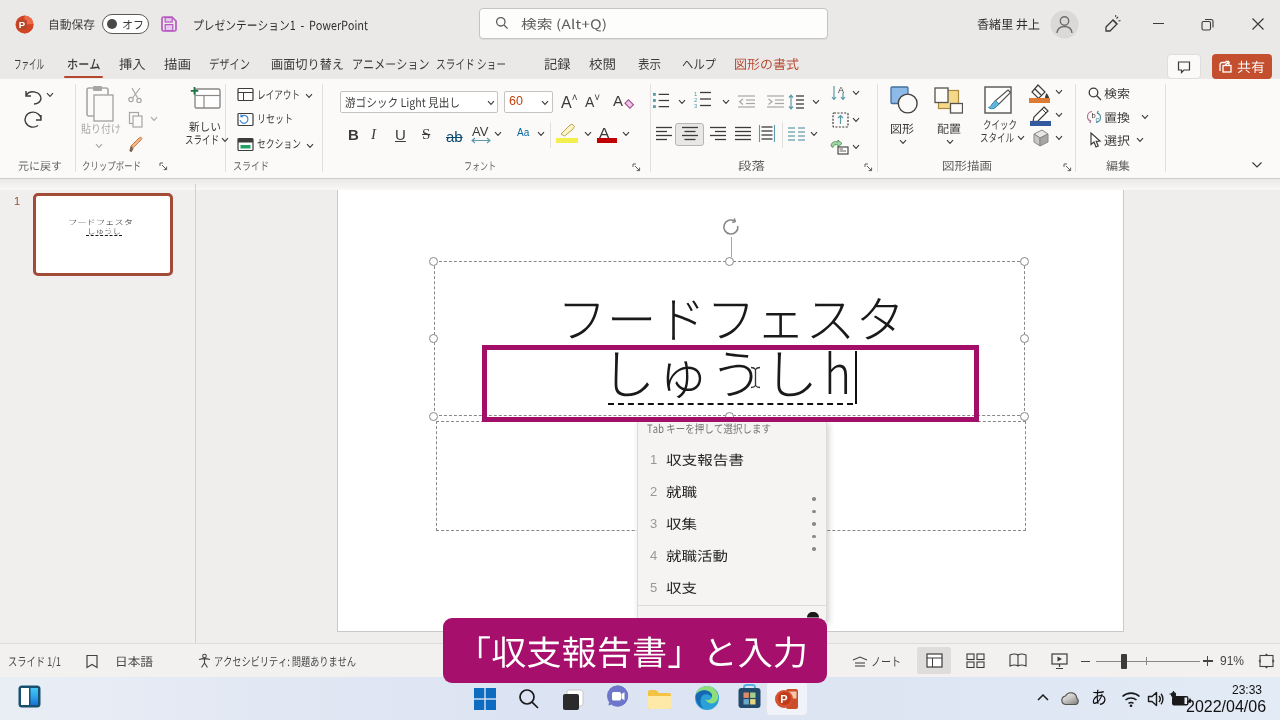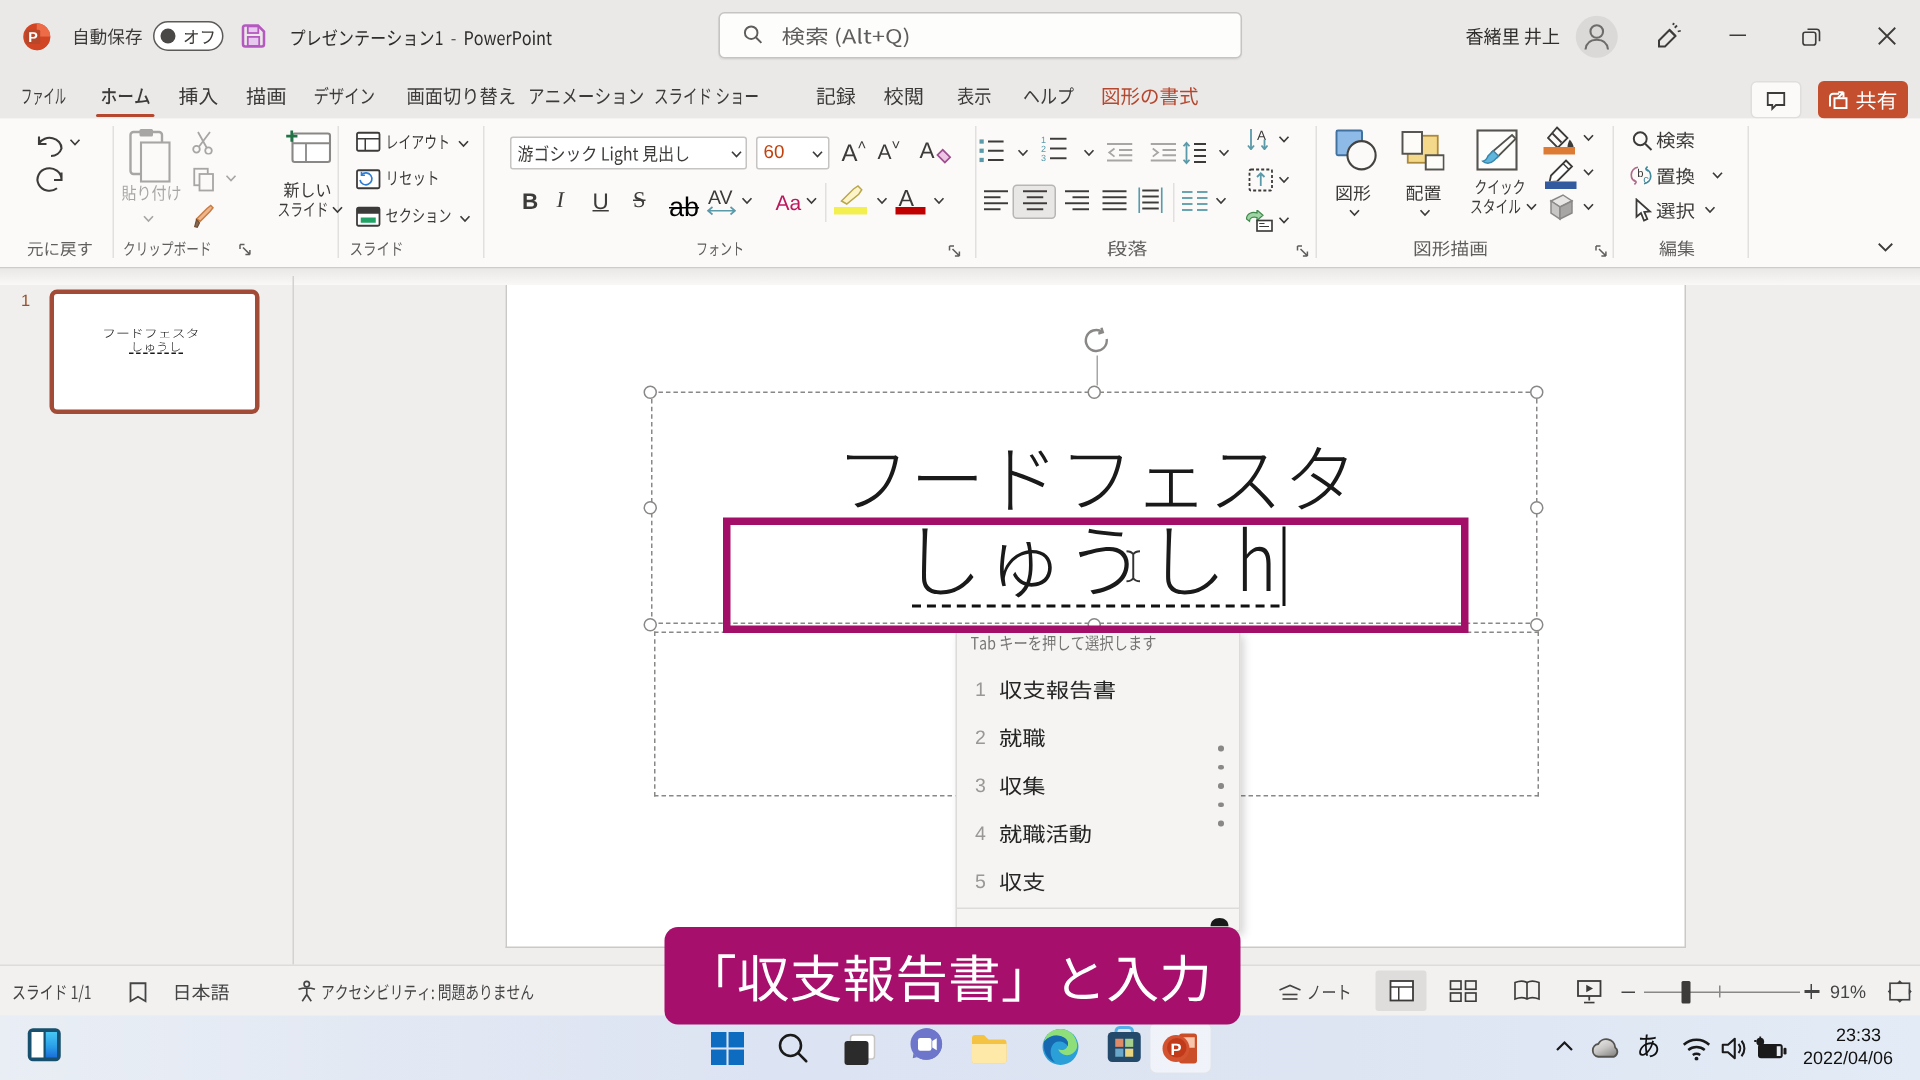--- a/index.html
+++ b/index.html
@@ -255,29 +255,29 @@
 <div class="abs" style="left:561px;top:92px;font-size:16px;color:#3d3b39">A<span style="font-size:10px;vertical-align:7px">˄</span></div>
 <div class="abs" style="left:585px;top:92px;font-size:14px;color:#3d3b39">A<span style="font-size:10px;vertical-align:6px">˅</span></div>
 <div class="abs" style="left:613px;top:92px;font-size:15px;color:#3d3b39">A</div>
 <svg class="abs" style="left:622px;top:98px" width="13" height="13" viewBox="0 0 13 13">
 <rect x="3.2" y="3.2" width="7" height="5" transform="rotate(45 6.5 6.5)" fill="#ecc6e4" stroke="#9e4d8f" stroke-width="1.1"></rect>
 </svg>
 <div class="abs" style="left:348px;top:126px;font-size:15px;font-weight:bold;color:#3d3b39">B</div>
 <div class="abs" style="left:371px;top:126px;font-size:15px;font-style:italic;font-family:'Liberation Serif',serif;color:#3d3b39">I</div>
 <div class="abs" style="left:395px;top:126px;font-size:15px;text-decoration:underline;color:#3d3b39">U</div>
 <div class="abs" style="left:422px;top:126px;font-size:15px;text-decoration:line-through;font-family:'Liberation Serif',serif;color:#3d3b39">S</div>
-<div class="abs" style="left:446px;top:128px;font-size:18px;text-decoration:line-through;color:#000000">ab</div>
+<div class="abs" style="left:446px;top:128px;font-size:15px;text-decoration:line-through;color:#0c4a6e">ab</div>
 <div class="abs" style="left:472px;top:124px;font-size:13px;color:#3d3b39">AV</div>
 <svg class="abs" style="left:471px;top:137px" width="20" height="7" viewBox="0 0 20 7">
 <path d="M4 1 L1 3.5 L4 6 M16 1 L19 3.5 L16 6 M1 3.5 H19" fill="none" stroke="#5b9aa9" stroke-width="1.1"></path>
 </svg>
 <svg class="abs" style="left:494px;top:131px" width="8" height="6" viewBox="0 0 8 6">
     <path d="M1 1.2 L4 4.4 L7 1.2" fill="none" stroke="#3d3b39" stroke-width="1.1"></path>
   </svg>
-<div class="abs" style="left:517px;top:127px;font-size:14px;color:#be185d">Aa</div>
+<div class="abs" style="left:517px;top:127px;font-size:10px;color:#0369a1">Aa</div>
 <svg class="abs" style="left:537px;top:131px" width="8" height="6" viewBox="0 0 8 6">
     <path d="M1 1.2 L4 4.4 L7 1.2" fill="none" stroke="#3d3b39" stroke-width="1.1"></path>
   </svg>
 <div class="abs" style="left:550px;top:122px;width:1px;height:26px;background:#e2e0de"></div>
 <svg class="abs" style="left:558px;top:123px" width="20" height="14" viewBox="0 0 20 14">
 <path d="M3 11 L11 3 L14 1 L16.5 3.5 L14.5 6.5 L6.5 13 Z" fill="#fdf4c9" stroke="#b8a84a" stroke-width="1"></path>
 </svg>
 <div class="abs" style="left:556px;top:138px;width:22px;height:5px;background:#f3ef4e"></div>
 <svg class="abs" style="left:584px;top:131px" width="8" height="6" viewBox="0 0 8 6">
     <path d="M1 1.2 L4 4.4 L7 1.2" fill="none" stroke="#3d3b39" stroke-width="1.1"></path>
@@ -715,13 +715,13 @@
 <path d="M12 5 A4.5 4.5 0 0 1 12 11" fill="none" stroke="#1a1a1a" stroke-width="1.4"></path>
 <path d="M14 2.8 A8 8 0 0 1 14 13.2" fill="none" stroke="#1a1a1a" stroke-width="1.4"></path>
 </svg>
 <svg class="abs" style="left:1169px;top:691px" width="23" height="16" viewBox="0 0 23 16">
 <circle cx="4.5" cy="3.5" r="2.6" fill="#1a1a1a"></circle>
 <path d="M4.5 1 V-1 M2 3 H0.5" stroke="#1a1a1a" stroke-width="1.2"></path>
 <rect x="3" y="5" width="16.5" height="9.5" rx="2" fill="#1a1a1a"></rect>
 <rect x="20" y="7.5" width="2" height="4.5" rx="0.9" fill="#1a1a1a"></rect>
 <rect x="15.5" y="6.5" width="2.6" height="6.5" fill="#e9eef5"></rect>
 </svg>
-<div class="abs" style="left:1216px;top:683px;width:46px;height:13px;font-size:12px;color:#111;text-align:center">23:33</div>
-<div class="abs" style="left:1186px;top:698px;width:76px;height:13px;font-size:12px;color:#111;text-align:right">2022/04/06</div>
+<div class="abs" style="left:1216px;top:683px;width:46px;height:13px;font-size:12px;color:#111;text-align:right">23:33</div>
+<div class="abs" style="left:1186px;top:698px;width:76px;height:13px;font-size:16px;color:#111;text-align:right">2022/04/06</div>
 </body></html>

